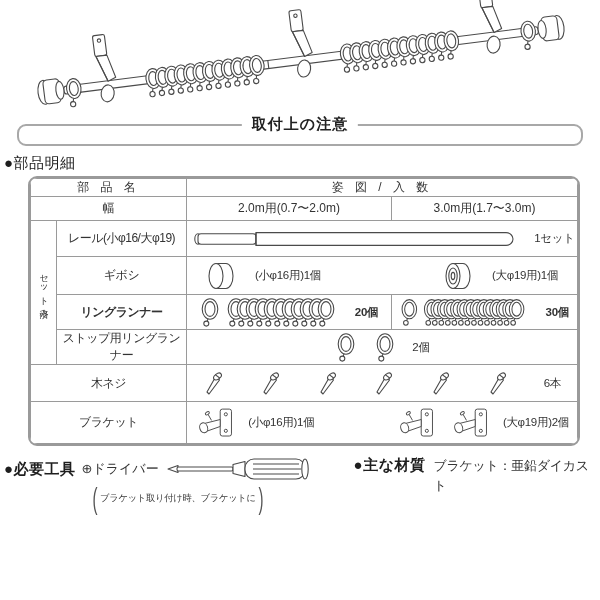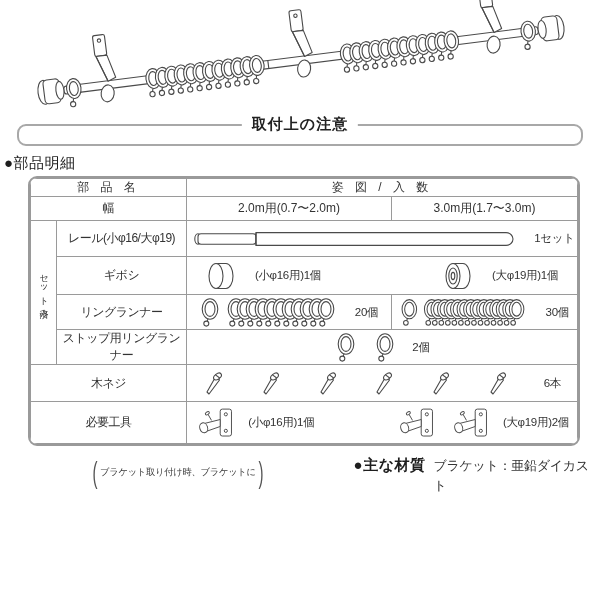--- a/index.html
+++ b/index.html
@@ -37,21 +37,21 @@
   
   .table-wrap{
     width:548px;margin-left:28px;border:2px solid #9a9a9a;border-radius:9px;overflow:hidden;background:#fff;
   }
   table.parts{border-collapse:collapse;table-layout:fixed;width:100%;}
   table.parts td{border:1px solid #9a9a9a;padding:0;font-size:12px;color:#333;text-align:center;vertical-align:middle;overflow:hidden;}
   tr.h-head{height:16px;}
   tr.h-width{height:24px;}
   tr.h-rail{height:36px;}
   tr.h-gib{height:38px;}
-  tr.h-run{height:35px;}
+  tr.h-run{height:35px;font-weight:bold;}
   tr.h-stop{height:30px;}
   tr.h-screw{height:37px;}
   tr.h-brk{height:42px;}
   td.name{font-size:11.5px;letter-spacing:-0.5px;}
   td.hdr{letter-spacing:4px;font-size:12.5px;}
   .vtext{writing-mode:vertical-rl;font-size:9px;letter-spacing:1px;color:#333;}
   .fig{display:flex;align-items:center;justify-content:center;gap:15px;padding:0 8px;}
   .fig .qty{font-size:11.5px;white-space:nowrap;letter-spacing:-0.3px;}
   .fig.rail-fig svg{flex:0 0 auto;}
   .spread{justify-content:space-between;}
@@ -310,21 +310,21 @@
               </svg>
         <svg width="22" height="29" viewBox="0 0 22 29">
                 <use href="#g-screw"></use>
               </svg>
         <span class="qty">6本</span>
       </div>
     </td>
   </tr>
 
   <tr class="h-brk">
-    <td colspan="2" class="name">必要工具</td>
+    <td colspan="2" class="name">ブラケット</td>
     <td colspan="2">
       <div class="fig">
         <svg width="44" height="34" viewBox="0 0 44 34">
                 <use href="#g-bracket"></use>
               </svg>
         <span class="qty">(小φ16用)1個</span>
         <span style="width:60px"></span>
         <svg width="44" height="34" viewBox="0 0 44 34">
                 <use href="#g-bracket"></use>
               </svg>
@@ -334,20 +334,36 @@
         <span class="qty">(大φ19用)2個</span>
       </div>
     </td>
   </tr>
 </tbody>
     </table>
 </div>
 
 <div class="bottom">
   <div class="tools">
+    <div class="tools-line">
+      <span class="sec-heading">●必要工具</span>
+      <span class="driver-label">⊕ドライバー</span>
+      <svg width="148" height="26" viewBox="0 0 148 26">
+        <g class="line-art">
+          <polygon points="3,13 13,9.5 13,16.5"></polygon>
+          <rect x="12" y="11" width="56" height="4" rx="1.5"></rect>
+          <polygon points="68,8.5 80,5.5 80,20.5 68,17.5"></polygon>
+          <rect x="80" y="3" width="60" height="20" rx="9"></rect>
+          <line x1="88" y1="8" x2="134" y2="8"></line>
+          <line x1="88" y1="13" x2="136" y2="13"></line>
+          <line x1="88" y1="18" x2="134" y2="18"></line>
+          <ellipse cx="140" cy="13" rx="3.2" ry="10"></ellipse>
+        </g>
+      </svg>
+    </div>
     <div class="tool-note">
       <span class="paren">(</span>
       <div class="note-lines">
         <div>ブラケット取り付け時、ブラケットに</div>
 
       </div>
       <span class="paren">)</span>
     </div>
   </div>
 

